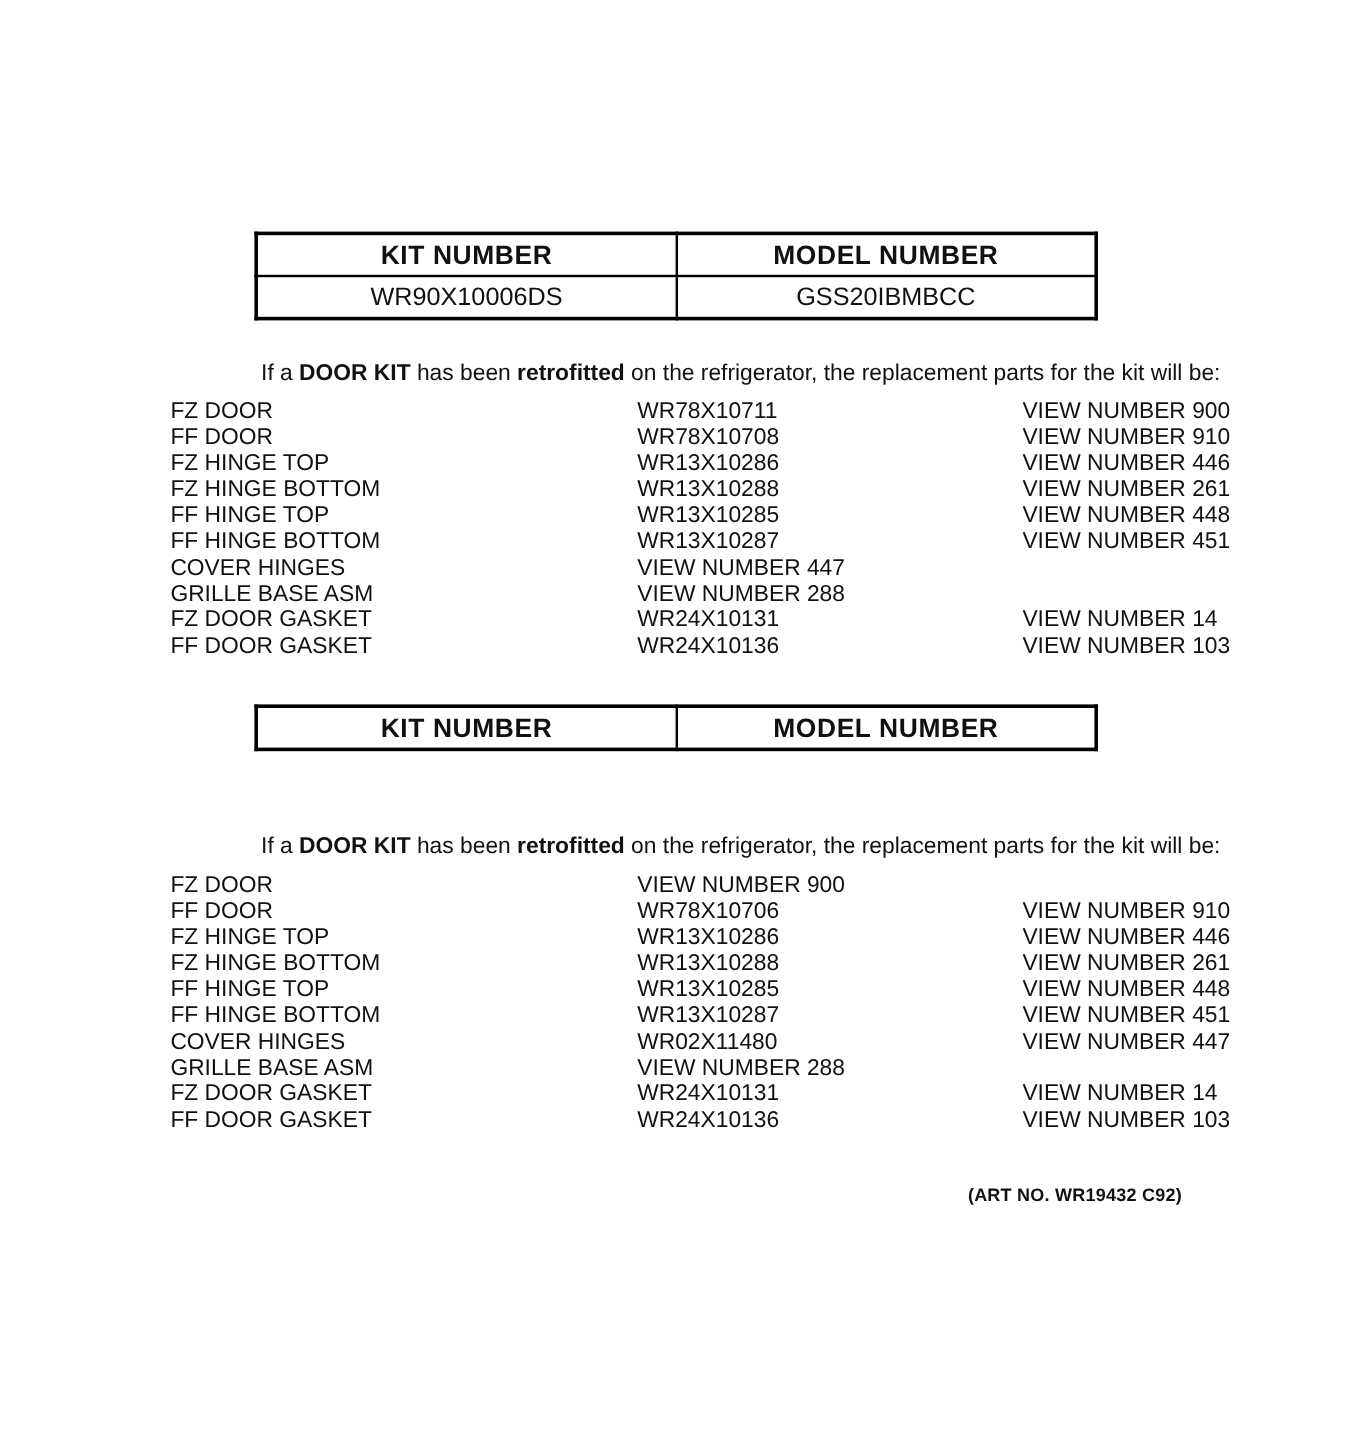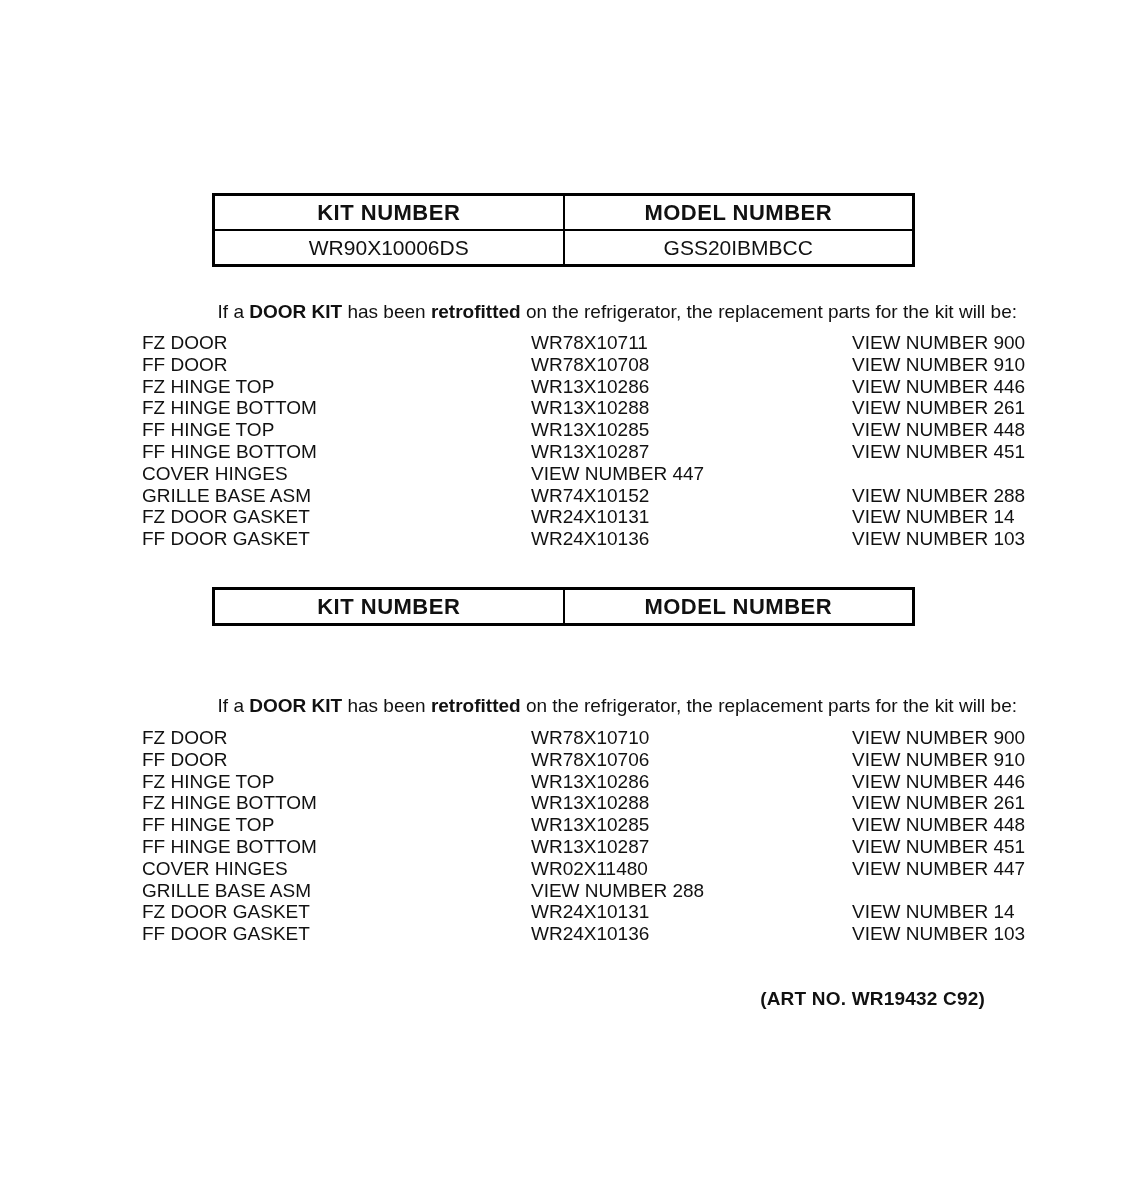--- a/index.html
+++ b/index.html
@@ -74,21 +74,21 @@
     line-height: 21.8px;
     white-space: nowrap;
     gap: 16px;
   }
 
   
   .footer {
     position: absolute;
     top: 988px;
     right: 140px;
-    font-size: 19px;
+    font-size: 15px;
     font-weight: bold;
     letter-spacing: 0.2px;
   }
 </style>
 </head>
 <body>
 
 <div class="page">
 
   <table class="kit-table" id="table1">
@@ -136,21 +136,20 @@
         <span>FF HINGE BOTTOM</span>
         <span>WR13X10287</span>
         <span>VIEW NUMBER 451</span>
       </div>
       <div class="parts-row">
         <span>COVER HINGES</span>
         <span>VIEW NUMBER 447</span>
       </div>
       <div class="parts-row">
         <span>GRILLE BASE ASM</span>
-        <span>WR74X10152</span>
         <span>VIEW NUMBER 288</span>
       </div>
       <div class="parts-row">
         <span>FZ DOOR GASKET</span>
         <span>WR24X10131</span>
         <span>VIEW NUMBER 14</span>
       </div>
       <div class="parts-row">
         <span>FF DOOR GASKET</span>
         <span>WR24X10136</span>
@@ -165,21 +164,20 @@
       <th>MODEL NUMBER</th>
     </tr>
   </tbody>
     </table>
 
   <p class="intro" id="intro2"><span>If a </span><b>DOOR KIT</b><span> has been </span><b>retrofitted</b><span> on the refrigerator, the replacement parts for the kit will be:</span></p>
 
   <div class="parts-list" id="parts2">
       <div class="parts-row">
         <span>FZ DOOR</span>
-        <span>WR78X10710</span>
         <span>VIEW NUMBER 900</span>
       </div>
       <div class="parts-row">
         <span>FF DOOR</span>
         <span>WR78X10706</span>
         <span>VIEW NUMBER 910</span>
       </div>
       <div class="parts-row">
         <span>FZ HINGE TOP</span>
         <span>WR13X10286</span>

